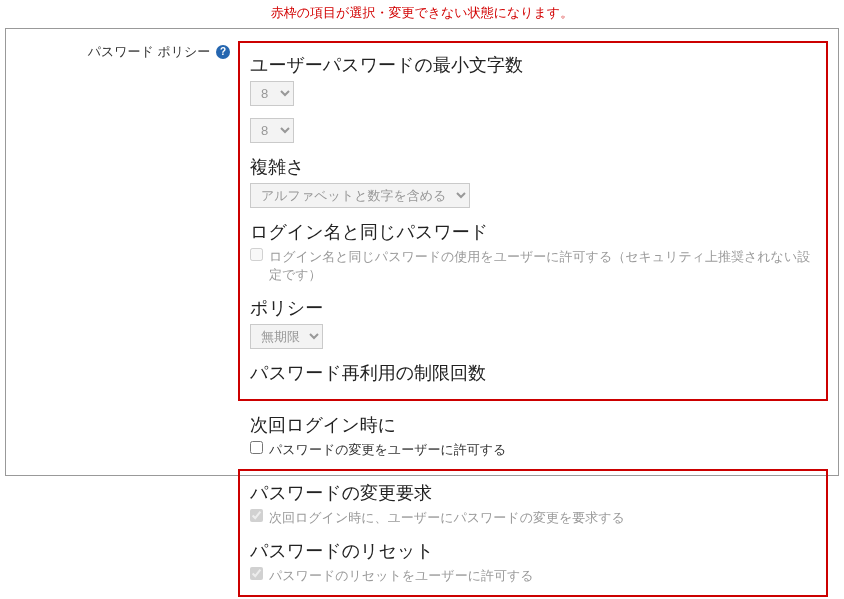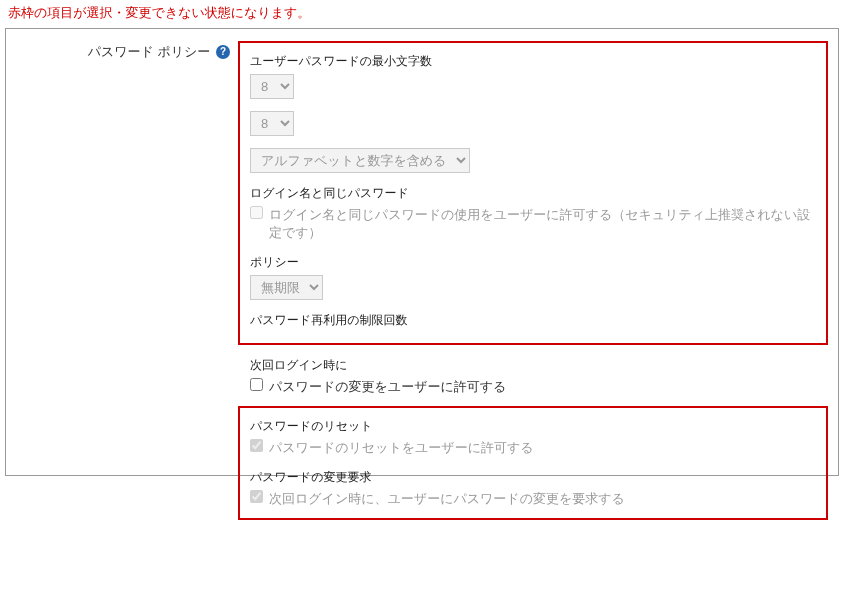--- a/index.html
+++ b/index.html
@@ -8,20 +8,21 @@
       font-size: 13px;
       color: #333;
       background: #fff;
       width: 844px;
       height: 599px;
     }
     .alert-text {
       color: #d20000;
       padding: 4px 8px 6px;
       font-size: 13px;
+      text-align: center;
     }
     .panel {
       border: 1px solid #999;
       margin: 0 5px 5px 5px;
       padding: 12px 10px 10px 10px;
       height: 448px;
     }
     .form-row {
       display: flex;
     }
@@ -56,21 +57,21 @@
       padding: 10px 10px;
       margin-bottom: 8px;
     }
     .field {
       margin-bottom: 12px;
     }
     .field:last-child {
       margin-bottom: 0;
     }
     .field-label {
-      font-size: 12px;
+      font-size: 18px;
       color: #222;
       margin-bottom: 4px;
       display: block;
     }
     select.disabled-select {
       background: #efefef;
       color: #6d6d6d;
       border: 1px solid #b5b5b5;
       padding: 3px 6px;
       font-size: 13px;
@@ -122,20 +123,21 @@
           </select>
         </div>
 
         <div class="field">
           <select class="disabled-select small" disabled="">
             <option>8</option>
           </select>
         </div>
 
         <div class="field">
+          <span class="field-label">複雑さ</span>
           <select class="disabled-select medium" disabled="">
             <option>アルファベットと数字を含める</option>
           </select>
         </div>
 
         <div class="field">
           <span class="field-label">ログイン名と同じパスワード</span>
           <div class="checkbox-line disabled">
             <input type="checkbox" disabled="" class="disabled-cb" style="">
             <span>ログイン名と同じパスワードの使用をユーザーに許可する（セキュリティ上推奨されない設定です）</span>
@@ -159,32 +161,32 @@
         <span class="field-label">次回ログイン時に</span>
         <div class="checkbox-line">
           <input type="checkbox" style="">
           <span>パスワードの変更をユーザーに許可する</span>
         </div>
       </div>
 
       <div class="red-box">
 
         <div class="field">
+          <span class="field-label">パスワードの変更要求</span>
+          <div class="checkbox-line disabled">
+            <input type="checkbox" disabled="" checked="" class="disabled-cb" style="">
+            <span>次回ログイン時に、ユーザーにパスワードの変更を要求する</span>
+          </div>
+        </div>
+
+        <div class="field">
           <span class="field-label">パスワードのリセット</span>
           <div class="checkbox-line disabled">
             <input type="checkbox" disabled="" checked="" class="disabled-cb" style="">
             <span>パスワードのリセットをユーザーに許可する</span>
-          </div>
-        </div>
-
-        <div class="field">
-          <span class="field-label">パスワードの変更要求</span>
-          <div class="checkbox-line disabled">
-            <input type="checkbox" disabled="" checked="" class="disabled-cb" style="">
-            <span>次回ログイン時に、ユーザーにパスワードの変更を要求する</span>
           </div>
         </div>
 
       </div>
 
     </div>
   </div>
 </div>
 
 </body></html>

